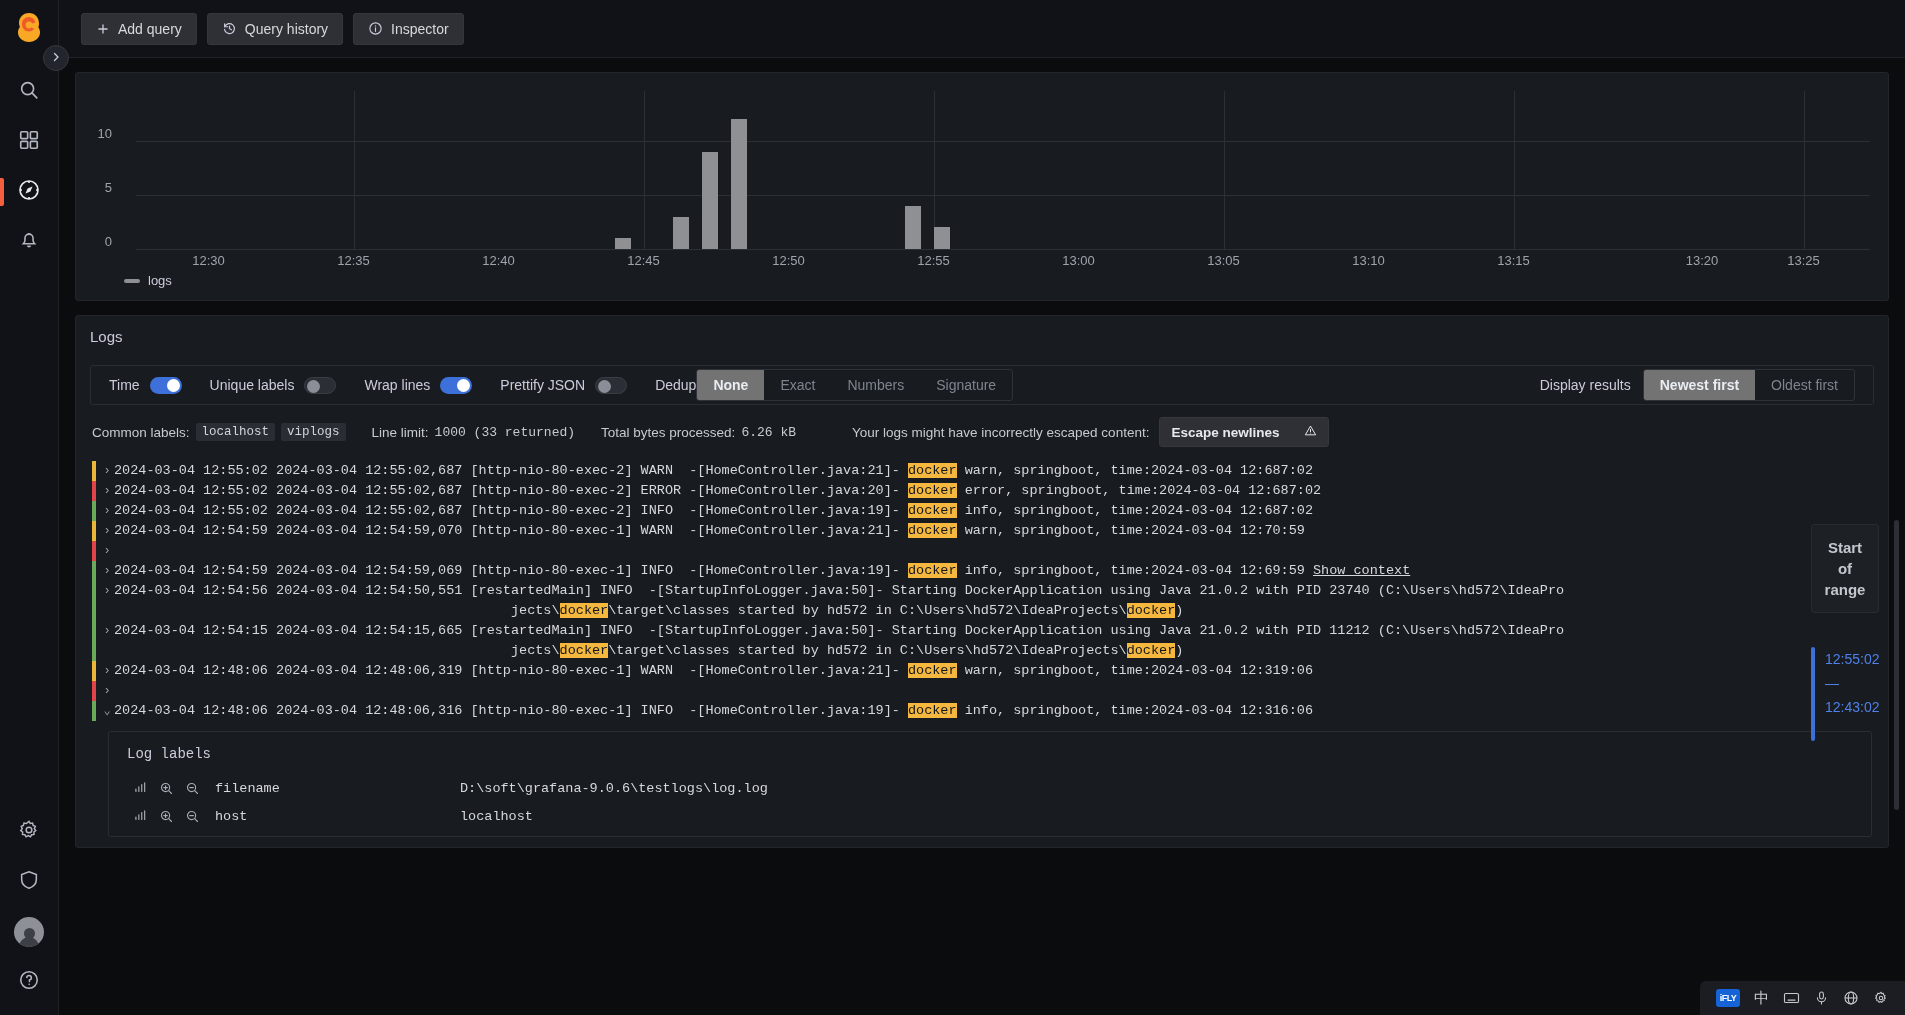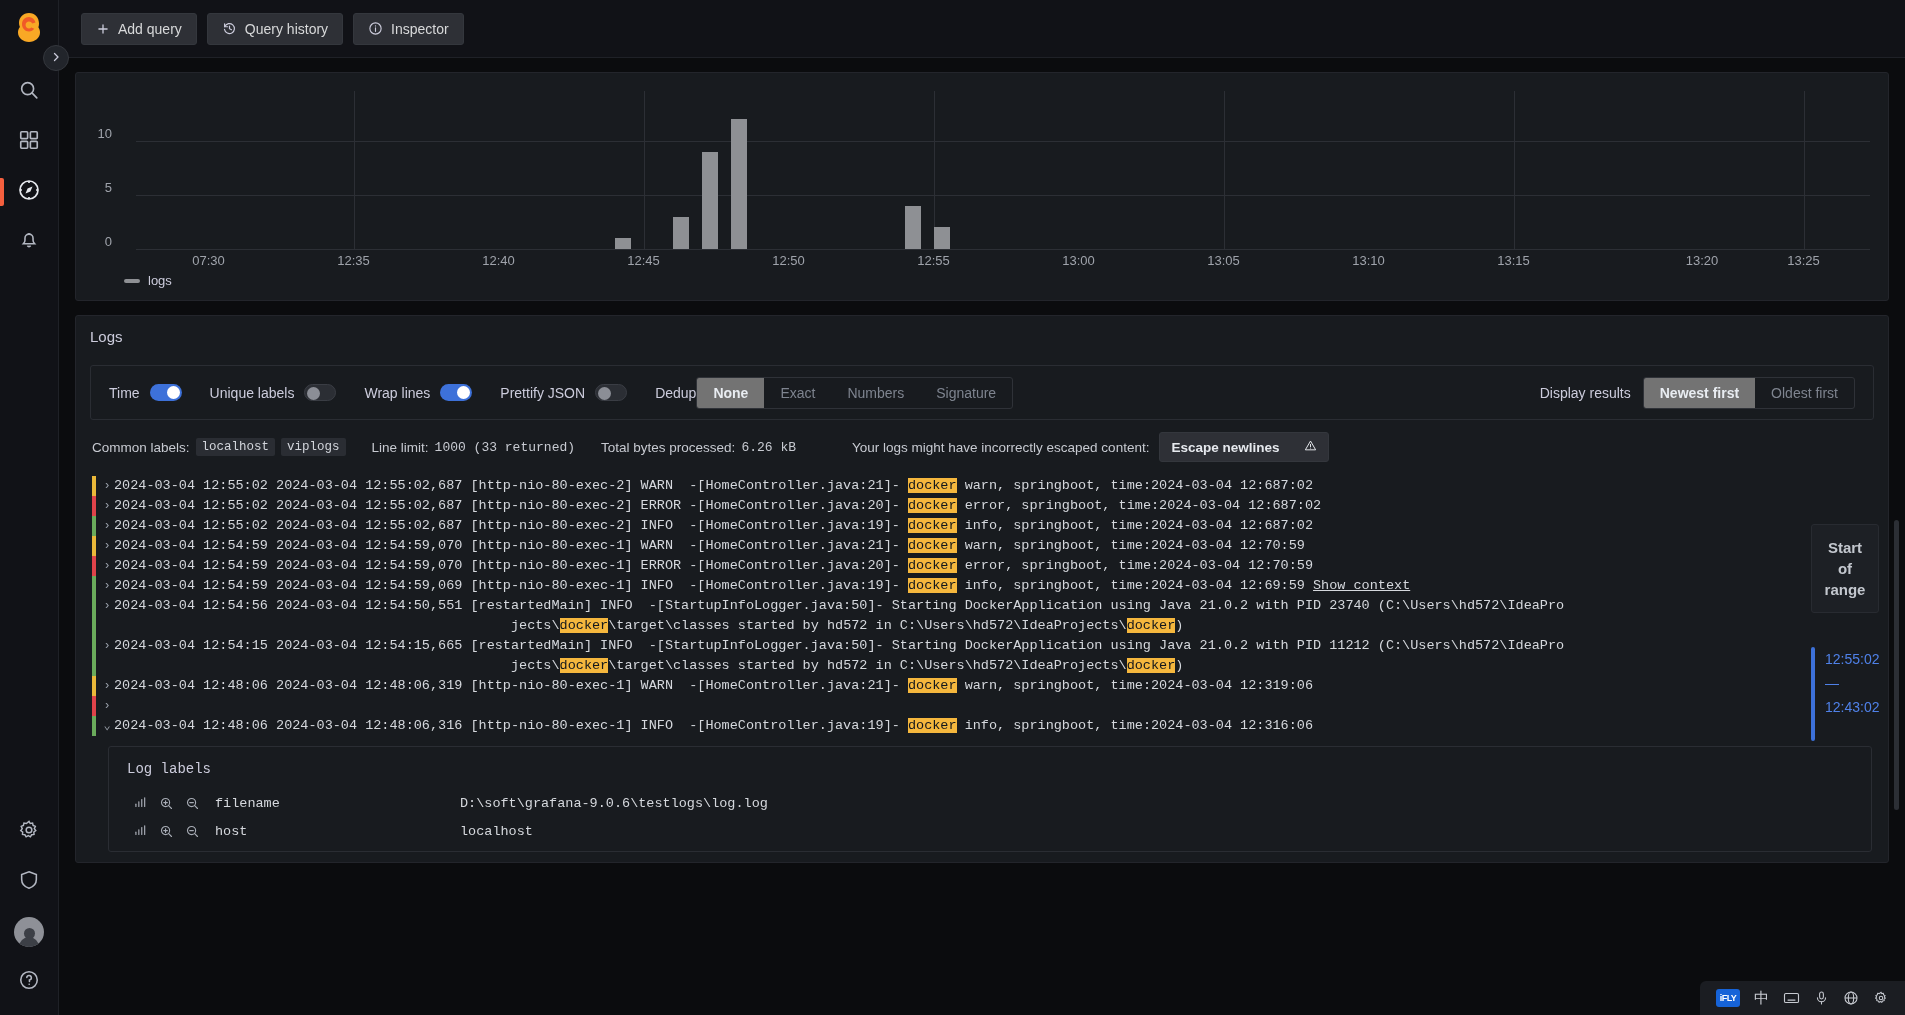--- a/index.html
+++ b/index.html
@@ -70,21 +70,21 @@
   .bar { position:absolute; bottom:0; background:#8e9094; }
   .xaxis { position:relative; height:26px; margin-left:42px; }
   .xlab { position:absolute; top:4px; transform:translateX(-50%); font-size:13px; color:#9fa3ab; white-space:nowrap;}
   .legend { display:flex; align-items:center; gap:8px; padding: 2px 0 12px 48px; }
   .legend .swatch { width:16px; height:4px; background:#8e9094; border-radius:2px; }
   .legend .ltxt { font-size:13px; color:#ccccdc; }
 
   
   .logs-controls {
     margin: 16px 14px 0 14px; background:#181b1f; border:1px solid #2a2d33; border-radius:3px;
-    height: 55px; display:flex; align-items:center; padding: 0 18px; gap: 0;
+    height: 40px; display:flex; align-items:center; padding: 0 18px; gap: 0;
   }
   .ctl { display:flex; align-items:center; gap:10px; margin-right: 28px; }
   .ctl-label { font-size:14px; color:#ccccdc; white-space:nowrap; }
   .sw { width:32px; height:17px; border-radius:9px; position:relative; flex:0 0 32px; }
   .sw.on { background:#3d71d9; }
   .sw.off { background:#2b2e34; border:1px solid #3a3d44; }
   .sw .knob { position:absolute; top:2px; width:13px; height:13px; border-radius:50%; background:#ffffff; }
   .sw.on .knob { right:2px; }
   .sw.off .knob { left:2px; background:#8b8e96; }
   .dedup-label { font-size:14px; color:#ccccdc; margin-right:0;text-align:center; }
@@ -291,21 +291,21 @@
             <div class="gridv" style="left: 1377.5px;"></div>
             <div class="gridv" style="left: 1667.5px;"></div>
             <div class="bar" style="left: 478.5px; width: 16px; height: 10.8333px; background: rgb(142, 144, 148);"></div>
             <div class="bar" style="left: 536.5px; width: 16px; height: 32.5px; background: rgb(142, 144, 148);"></div>
             <div class="bar" style="left: 565.5px; width: 16px; height: 97.5px; background: rgb(142, 144, 148);"></div>
             <div class="bar" style="left: 594.5px; width: 16px; height: 130px; background: rgb(142, 144, 148);"></div>
             <div class="bar" style="left: 768.5px; width: 16px; height: 43.3333px; background: rgb(142, 144, 148);"></div>
             <div class="bar" style="left: 797.5px; width: 16px; height: 21.6667px; background: rgb(142, 144, 148);"></div>
           </div>
         <div class="xaxis" id="xaxis">
-            <div class="xlab" style="left: 72.5px;">07:30</div>
+            <div class="xlab" style="left: 72.5px;">12:30</div>
             <div class="xlab" style="left: 217.5px;">12:35</div>
             <div class="xlab" style="left: 362.5px;">12:40</div>
             <div class="xlab" style="left: 507.5px;">12:45</div>
             <div class="xlab" style="left: 652.5px;">12:50</div>
             <div class="xlab" style="left: 797.5px;">12:55</div>
             <div class="xlab" style="left: 942.5px;">13:00</div>
             <div class="xlab" style="left: 1087.5px;">13:05</div>
             <div class="xlab" style="left: 1232.5px;">13:10</div>
             <div class="xlab" style="left: 1377.5px;">13:15</div>
             <div class="xlab" style="left: 1542px; margin-left: 24px;">13:20</div>
@@ -407,21 +407,20 @@
             <div class="ltext">2024-03-04 12:55:02 2024-03-04 12:55:02,687 [http-nio-80-exec-2] INFO  -[HomeController.java:19]- <span class="hl">docker</span> info, springboot, time:2024-03-04 12:687:02</div>
           </div>
           <div class="log-row">
             <div class="sev warn"></div>
             <div class="caret">›</div>
             <div class="ltext">2024-03-04 12:54:59 2024-03-04 12:54:59,070 [http-nio-80-exec-1] WARN  -[HomeController.java:21]- <span class="hl">docker</span> warn, springboot, time:2024-03-04 12:70:59</div>
           </div>
           <div class="log-row">
             <div class="sev error"></div>
             <div class="caret">›</div>
-            <div class="ltext">2024-03-04 12:54:59 2024-03-04 12:54:59,070 [http-nio-80-exec-1] ERROR -[HomeController.java:20]- <span class="hl">docker</span> error, springboot, time:2024-03-04 12:70:59</div>
           </div>
           <div class="log-row">
             <div class="sev info"></div>
             <div class="caret">›</div>
             <div class="ltext">2024-03-04 12:54:59 2024-03-04 12:54:59,069 [http-nio-80-exec-1] INFO  -[HomeController.java:19]- <span class="hl">docker</span> info, springboot, time:2024-03-04 12:69:59 <span class="ctxlink">Show context</span></div>
           </div>
           <div class="log-row">
             <div class="sev info"></div>
             <div class="caret">›</div>
             <div class="ltext">2024-03-04 12:54:56 2024-03-04 12:54:50,551 [restartedMain] INFO  -[StartupInfoLogger.java:50]- Starting DockerApplication using Java 21.0.2 with PID 23740 (C:\Users\hd572\IdeaPro

